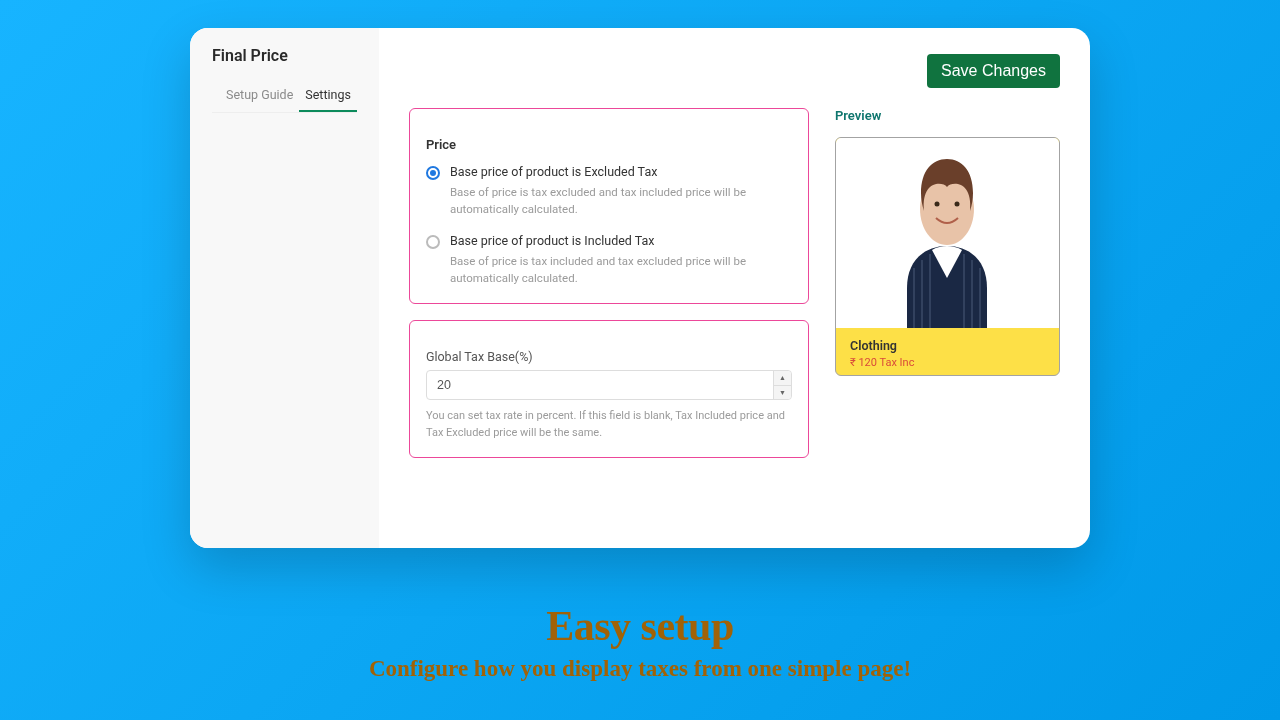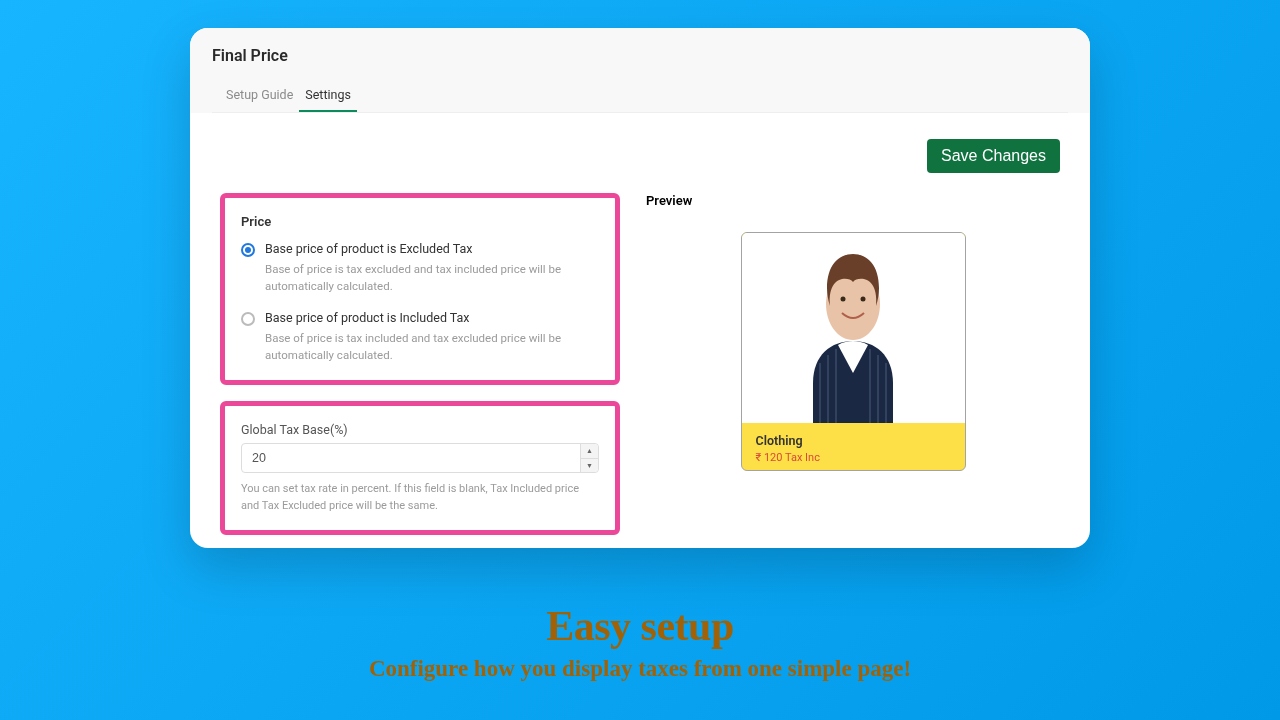--- a/index.html
+++ b/index.html
@@ -15,21 +15,20 @@
       position: absolute;
       left: 190px;
       top: 28px;
       width: 900px;
       height: 520px;
       background: #fff;
       border-radius: 18px;
       box-shadow: 0 20px 50px rgba(0,0,0,0.18);
       overflow: hidden;
       display: flex;
-      flex-direction: column;
     }
     .header-block {
       background: #f8f8f8;
       padding: 18px 22px 0 22px;
     }
     .app-title {
       font-size: 16px;
       font-weight: 600;
       color: #2a2a2a;
       margin-bottom: 14px;
@@ -76,23 +75,23 @@
       gap: 26px;
     }
     .left {
       flex: 0 0 400px;
       display: flex;
       flex-direction: column;
       gap: 16px;
     }
     .right { flex: 1; }
     .panel {
-      border: 5px solid #ec4899;
+      border: 1px solid #ec4899;
       border-radius: 6px;
-      padding: 16px 16px 16px 16px;
+      padding: 28px 16px 16px 16px;
     }
     .panel-title {
       font-size: 13px;
       font-weight: 600;
       color: #333;
       margin-bottom: 12px;
     }
     .radio-row {
       display: flex;
       gap: 10px;
@@ -169,22 +168,22 @@
     }
     .step-btn:first-child { border-bottom: 1px solid #ddd; }
     .help-text {
       font-size: 11px;
       color: #9b9b9b;
       line-height: 1.5;
     }
     .preview-title {
       font-size: 13px;
       font-weight: 600;
-      color: #000000;
-      margin-bottom: 24px;
+      color: #0f766e;
+      margin-bottom: 14px;
     }
     .product-card {
       width: 225px;
       margin: 0 auto;
       border: 1px solid #a3a3a3;
       border-radius: 6px;
       overflow: hidden;
       background: #fde047;
     }
     .product-img {

